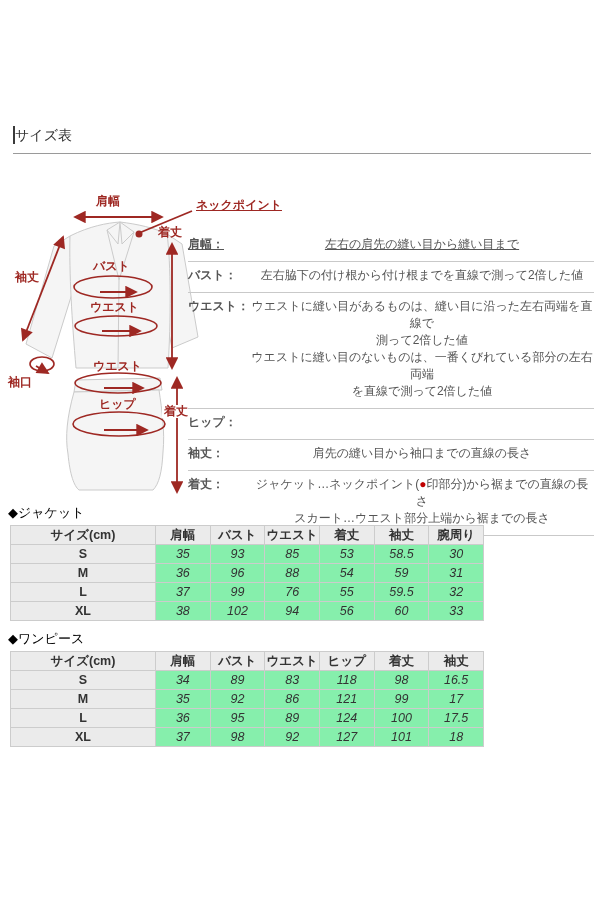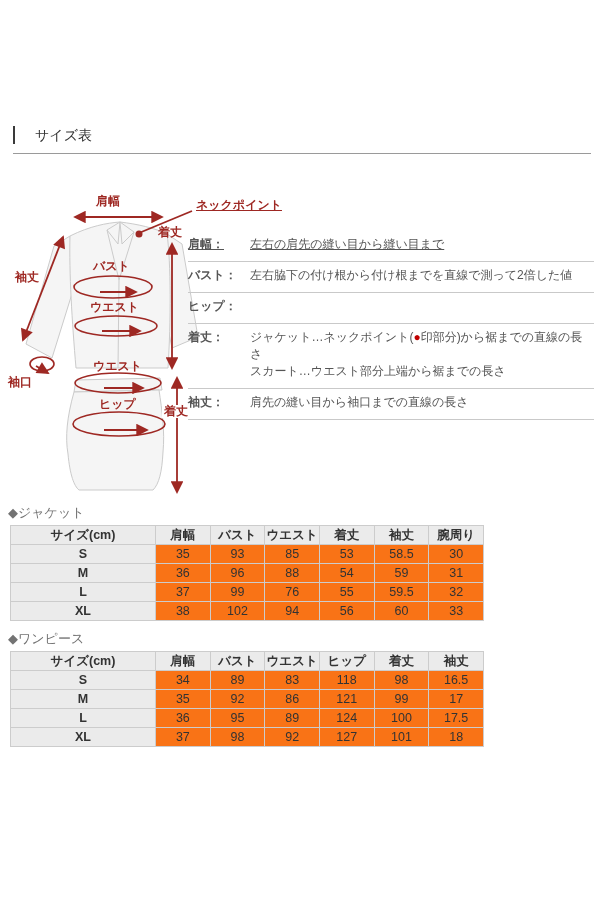--- a/index.html
+++ b/index.html
@@ -3,61 +3,61 @@
 <meta charset="utf-8">
 <style>
   html,body{margin:0;padding:0;background:#fff;}
   .page{
     position:relative;width:600px;height:900px;background:#fff;overflow:hidden;
     font-family:"Liberation Sans","DejaVu Sans",sans-serif;color:#333;
   }
   
   .page-title{
     position:absolute;left:13px;top:126px;font-size:14px;font-weight:400;
-    color:#333;margin:0;border-left:2px solid #3a3a3a;padding-left:20px;line-height:18px;
+    color:#333;margin:0;border-left:2px solid #3a3a3a;padding-left:0;line-height:18px;
   }
   .title-divider{
     position:absolute;left:13px;top:153px;width:578px;height:1px;background:#9a9a9a;
   }
   
   .diagram-svg{position:absolute;left:12px;top:192px;width:195px;height:310px;}
   .dlabel{
     position:absolute;font-size:12px;font-weight:bold;color:#9e2823;
     line-height:13px;white-space:nowrap;
   }
   .dlabel.bg{background:#fff;padding:0 2px;}
   
   .definitions{
     position:absolute;left:188px;top:232px;width:406px;font-size:12px;
     line-height:17px;color:#555;
   }
   .def-row{display:flex;padding:5px 0 8px;border-bottom:1px solid #c9c9c9;}
   .def-row:first-child{padding-top:4px;text-decoration:underline;}
   .def-term{flex:0 0 62px;font-weight:bold;}
-  .def-text{flex:1;}
+  .def-text{flex:1;text-align:center;}
   .def-line{display:block;}
   .accent-dot{color:#c00000;}
   
   .section-heading{
-    position:absolute;left:8px;font-size:13px;font-weight:400;color:#737373;margin:0;
+    position:absolute;left:8px;font-size:13px;font-weight:400;color:#000000;margin:0;
   }
   .heading-jacket{top:504px;}
   .heading-onepiece{top:630px;}
   .size-table{
     position:absolute;left:10px;width:474px;border-collapse:collapse;
     font-size:12.5px;color:#333;table-layout:fixed;
   }
   .table-jacket{top:525px;}
   .table-onepiece{top:651px;}
   .size-table th,.size-table td{
     border:1px solid #ccc;height:18px;padding:0;text-align:center;vertical-align:middle;
   }
   .size-table thead th{background:#ebebeb;font-weight:bold;}
   .size-table tbody th{background:#ebebeb;font-weight:bold;}
-  .size-table tbody td{background:#f97316;font-weight:400;}
+  .size-table tbody td{background:#86efac;font-weight:400;font-style:italic;}
   .size-table col.c-size{width:145px;}
 </style>
 </head>
 <body>
 
 <div class="page">
 
   <h1 class="page-title">サイズ表</h1>
   <div class="title-divider"></div>
 
@@ -125,33 +125,42 @@
         <span class="def-line">左右の肩先の縫い目から縫い目まで</span>
       </span>
     </div>
     <div class="def-row">
       <span class="def-term">バスト：</span>
       <span class="def-text">
         <span class="def-line">左右脇下の付け根から付け根までを直線で測って2倍した値</span>
       </span>
     </div>
     <div class="def-row">
+      <span class="def-term">ウエスト：</span>
+      <span class="def-text">
+        <span class="def-line">ウエストに縫い目があるものは、縫い目に沿った左右両端を直線で</span>
+        <span class="def-line">測って2倍した値</span>
+        <span class="def-line">ウエストに縫い目のないものは、一番くびれている部分の左右両端</span>
+        <span class="def-line">を直線で測って2倍した値</span>
+      </span>
+    </div>
+    <div class="def-row">
       <span class="def-term">ヒップ：</span>
+    </div>
+    <div class="def-row">
+      <span class="def-term">袖丈：</span>
+      <span class="def-text">
+        <span class="def-line">肩先の縫い目から袖口までの直線の長さ</span>
+      </span>
     </div>
     <div class="def-row">
       <span class="def-term">着丈：</span>
       <span class="def-text">
         <span class="def-line">ジャケット…ネックポイント(<span class="accent-dot">●</span>印部分)から裾までの直線の長さ</span>
         <span class="def-line">スカート…ウエスト部分上端から裾までの長さ</span>
-      </span>
-    </div>
-    <div class="def-row">
-      <span class="def-term">袖丈：</span>
-      <span class="def-text">
-        <span class="def-line">肩先の縫い目から袖口までの直線の長さ</span>
       </span>
     </div>
   </div>
 
   <h2 class="section-heading heading-jacket">◆ジャケット</h2>
   <table class="size-table table-jacket">
     <colgroup>
         <col class="c-size">
         <col>
         <col>

